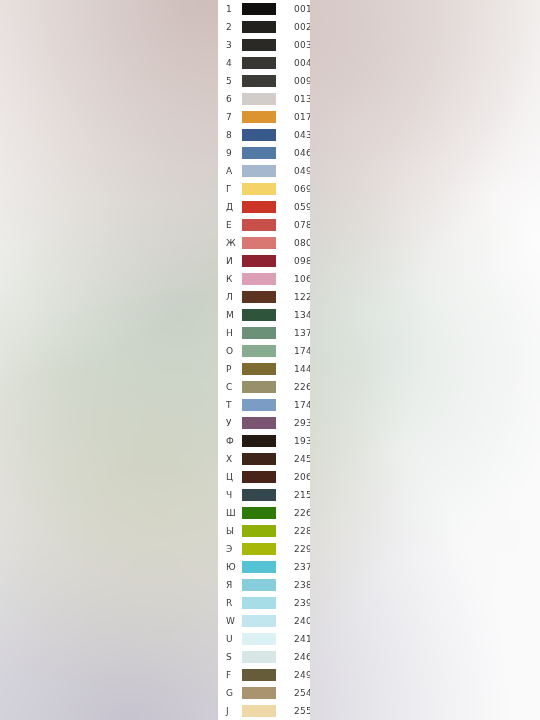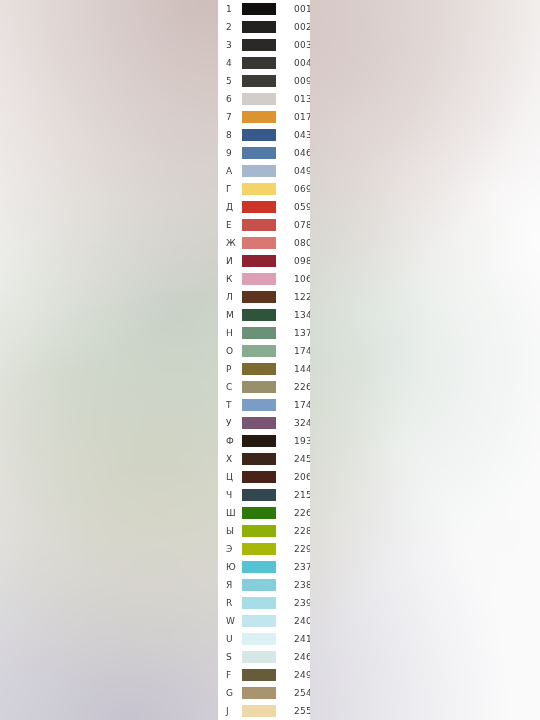--- a/index.html
+++ b/index.html
@@ -259,21 +259,21 @@
         <div class="swatch-cell">
           <span class="swatch" style="background-color: rgb(123, 156, 196);"></span>
         </div>
         <div class="index-cell">174</div>
       </div>
       <div class="legend-row">
         <div class="key-cell">У</div>
         <div class="swatch-cell">
           <span class="swatch" style="background-color: rgb(122, 85, 113);"></span>
         </div>
-        <div class="index-cell">324</div>
+        <div class="index-cell">293</div>
       </div>
       <div class="legend-row">
         <div class="key-cell">Ф</div>
         <div class="swatch-cell">
           <span class="swatch" style="background-color: rgb(36, 26, 18);"></span>
         </div>
         <div class="index-cell">193</div>
       </div>
       <div class="legend-row">
         <div class="key-cell">Х</div>

